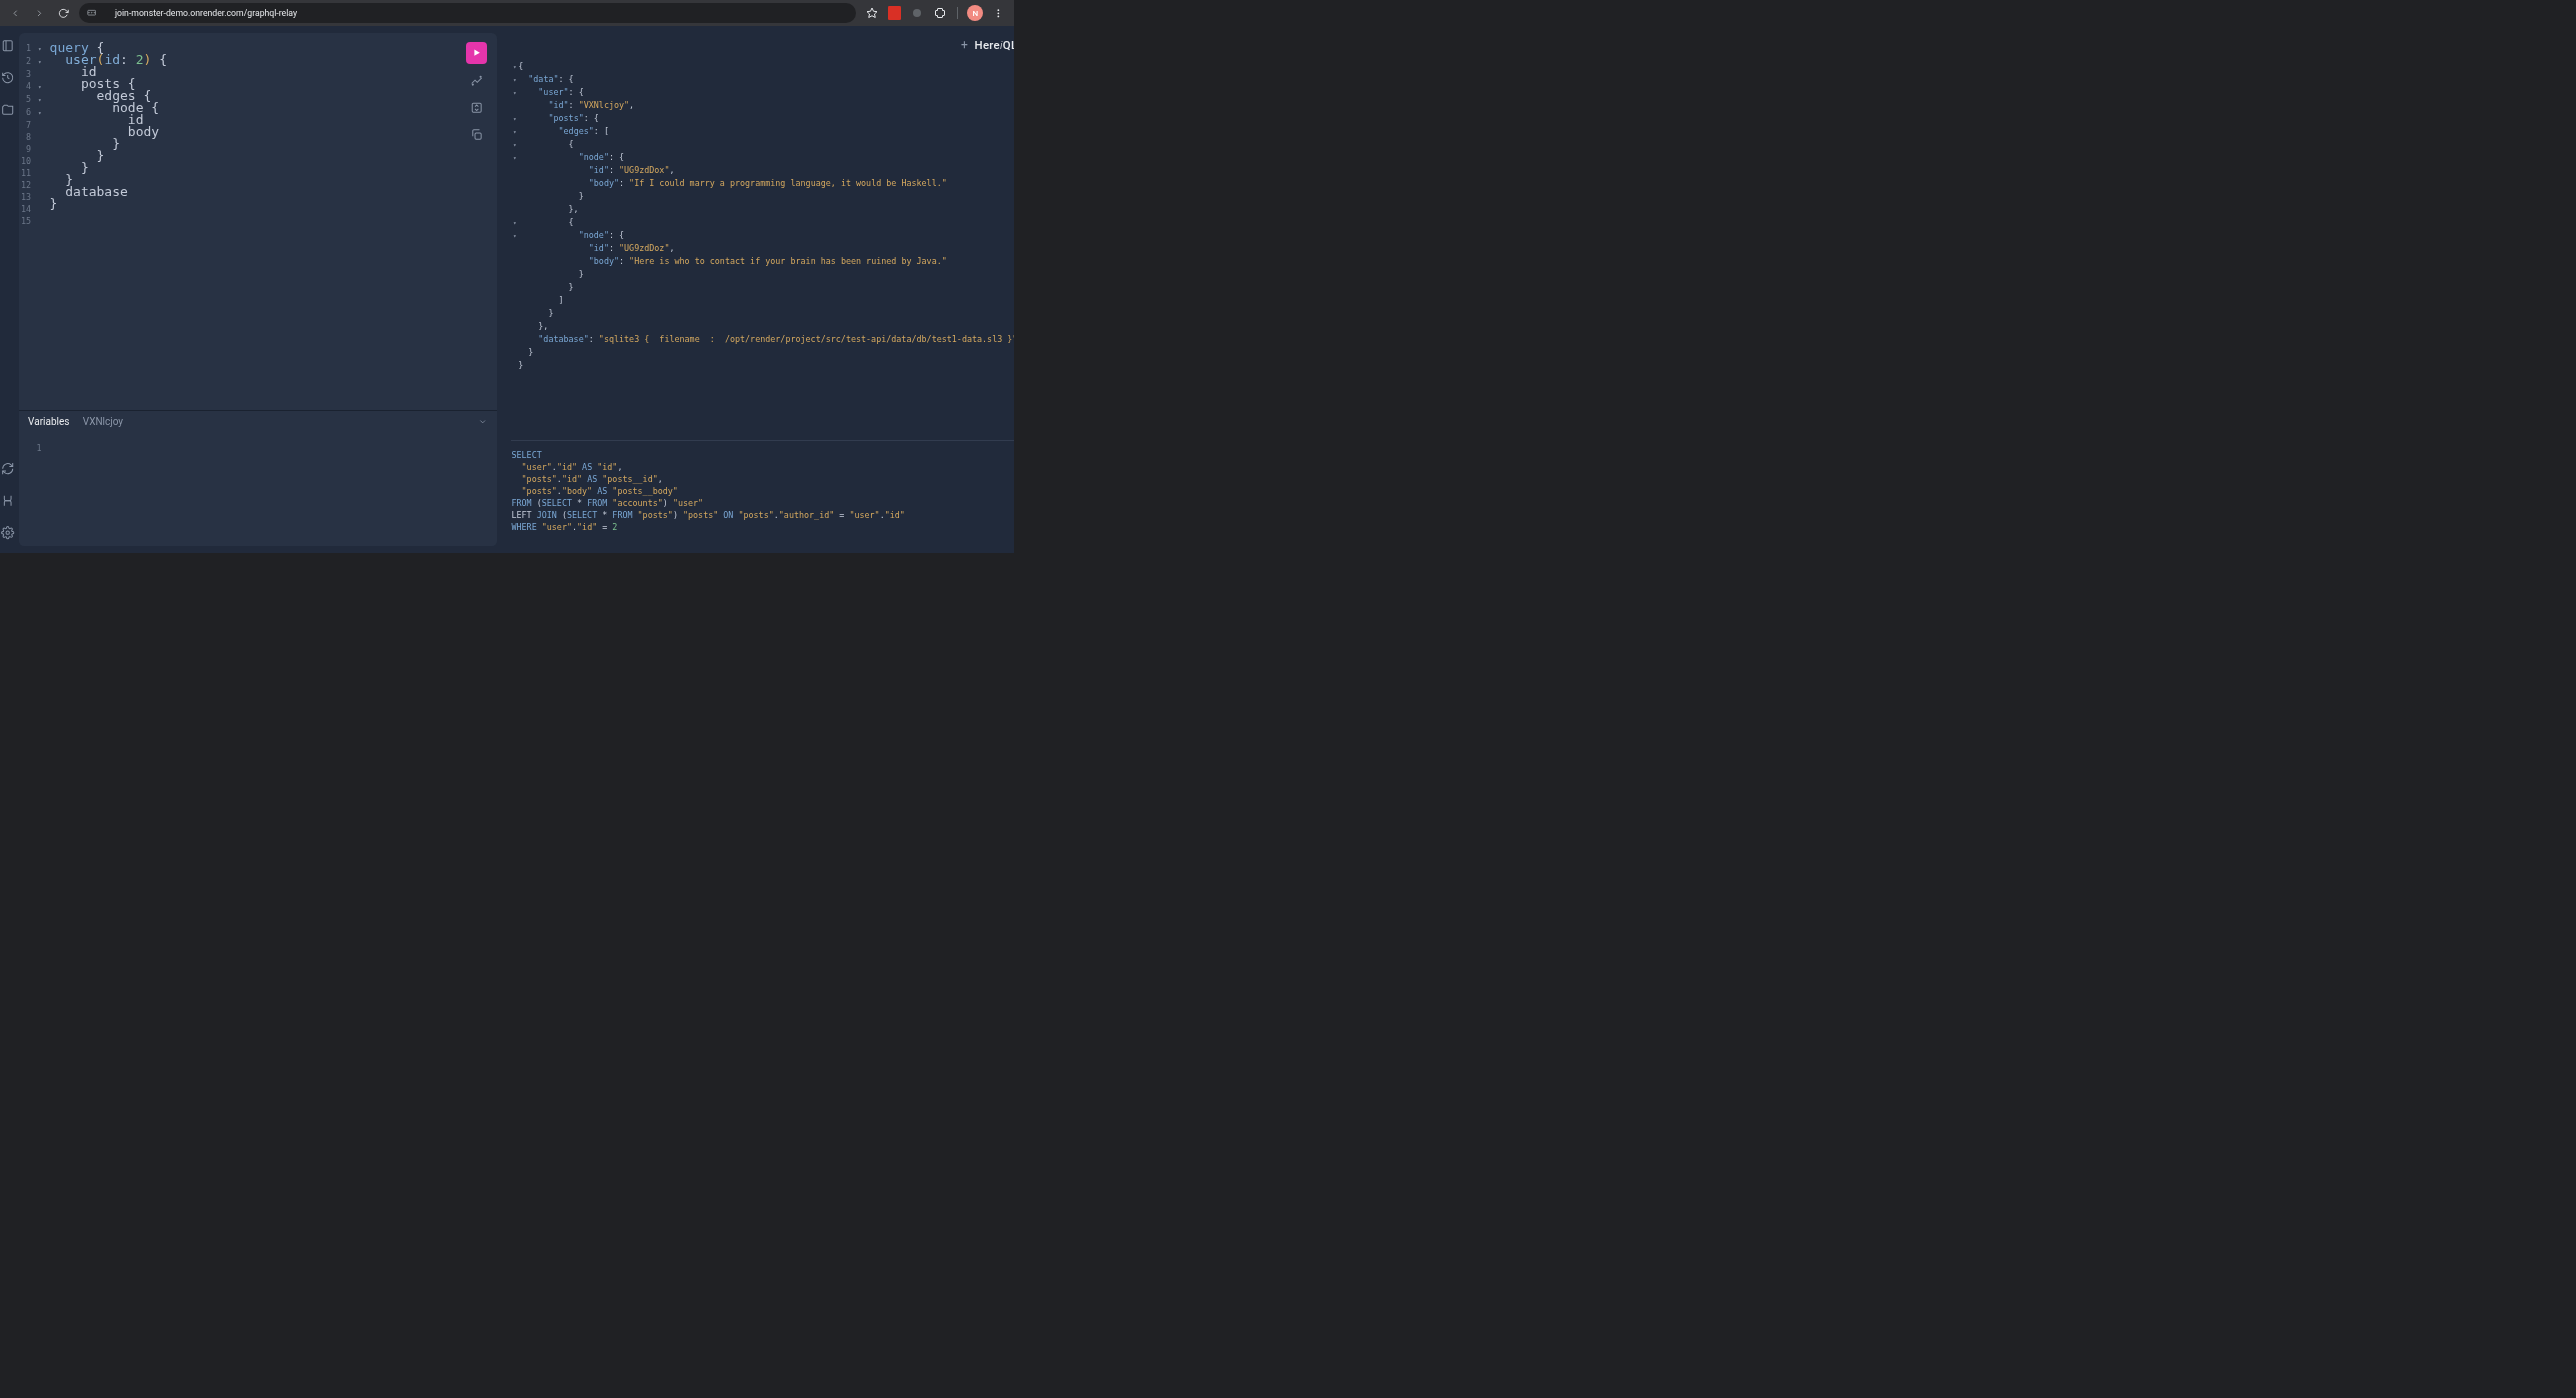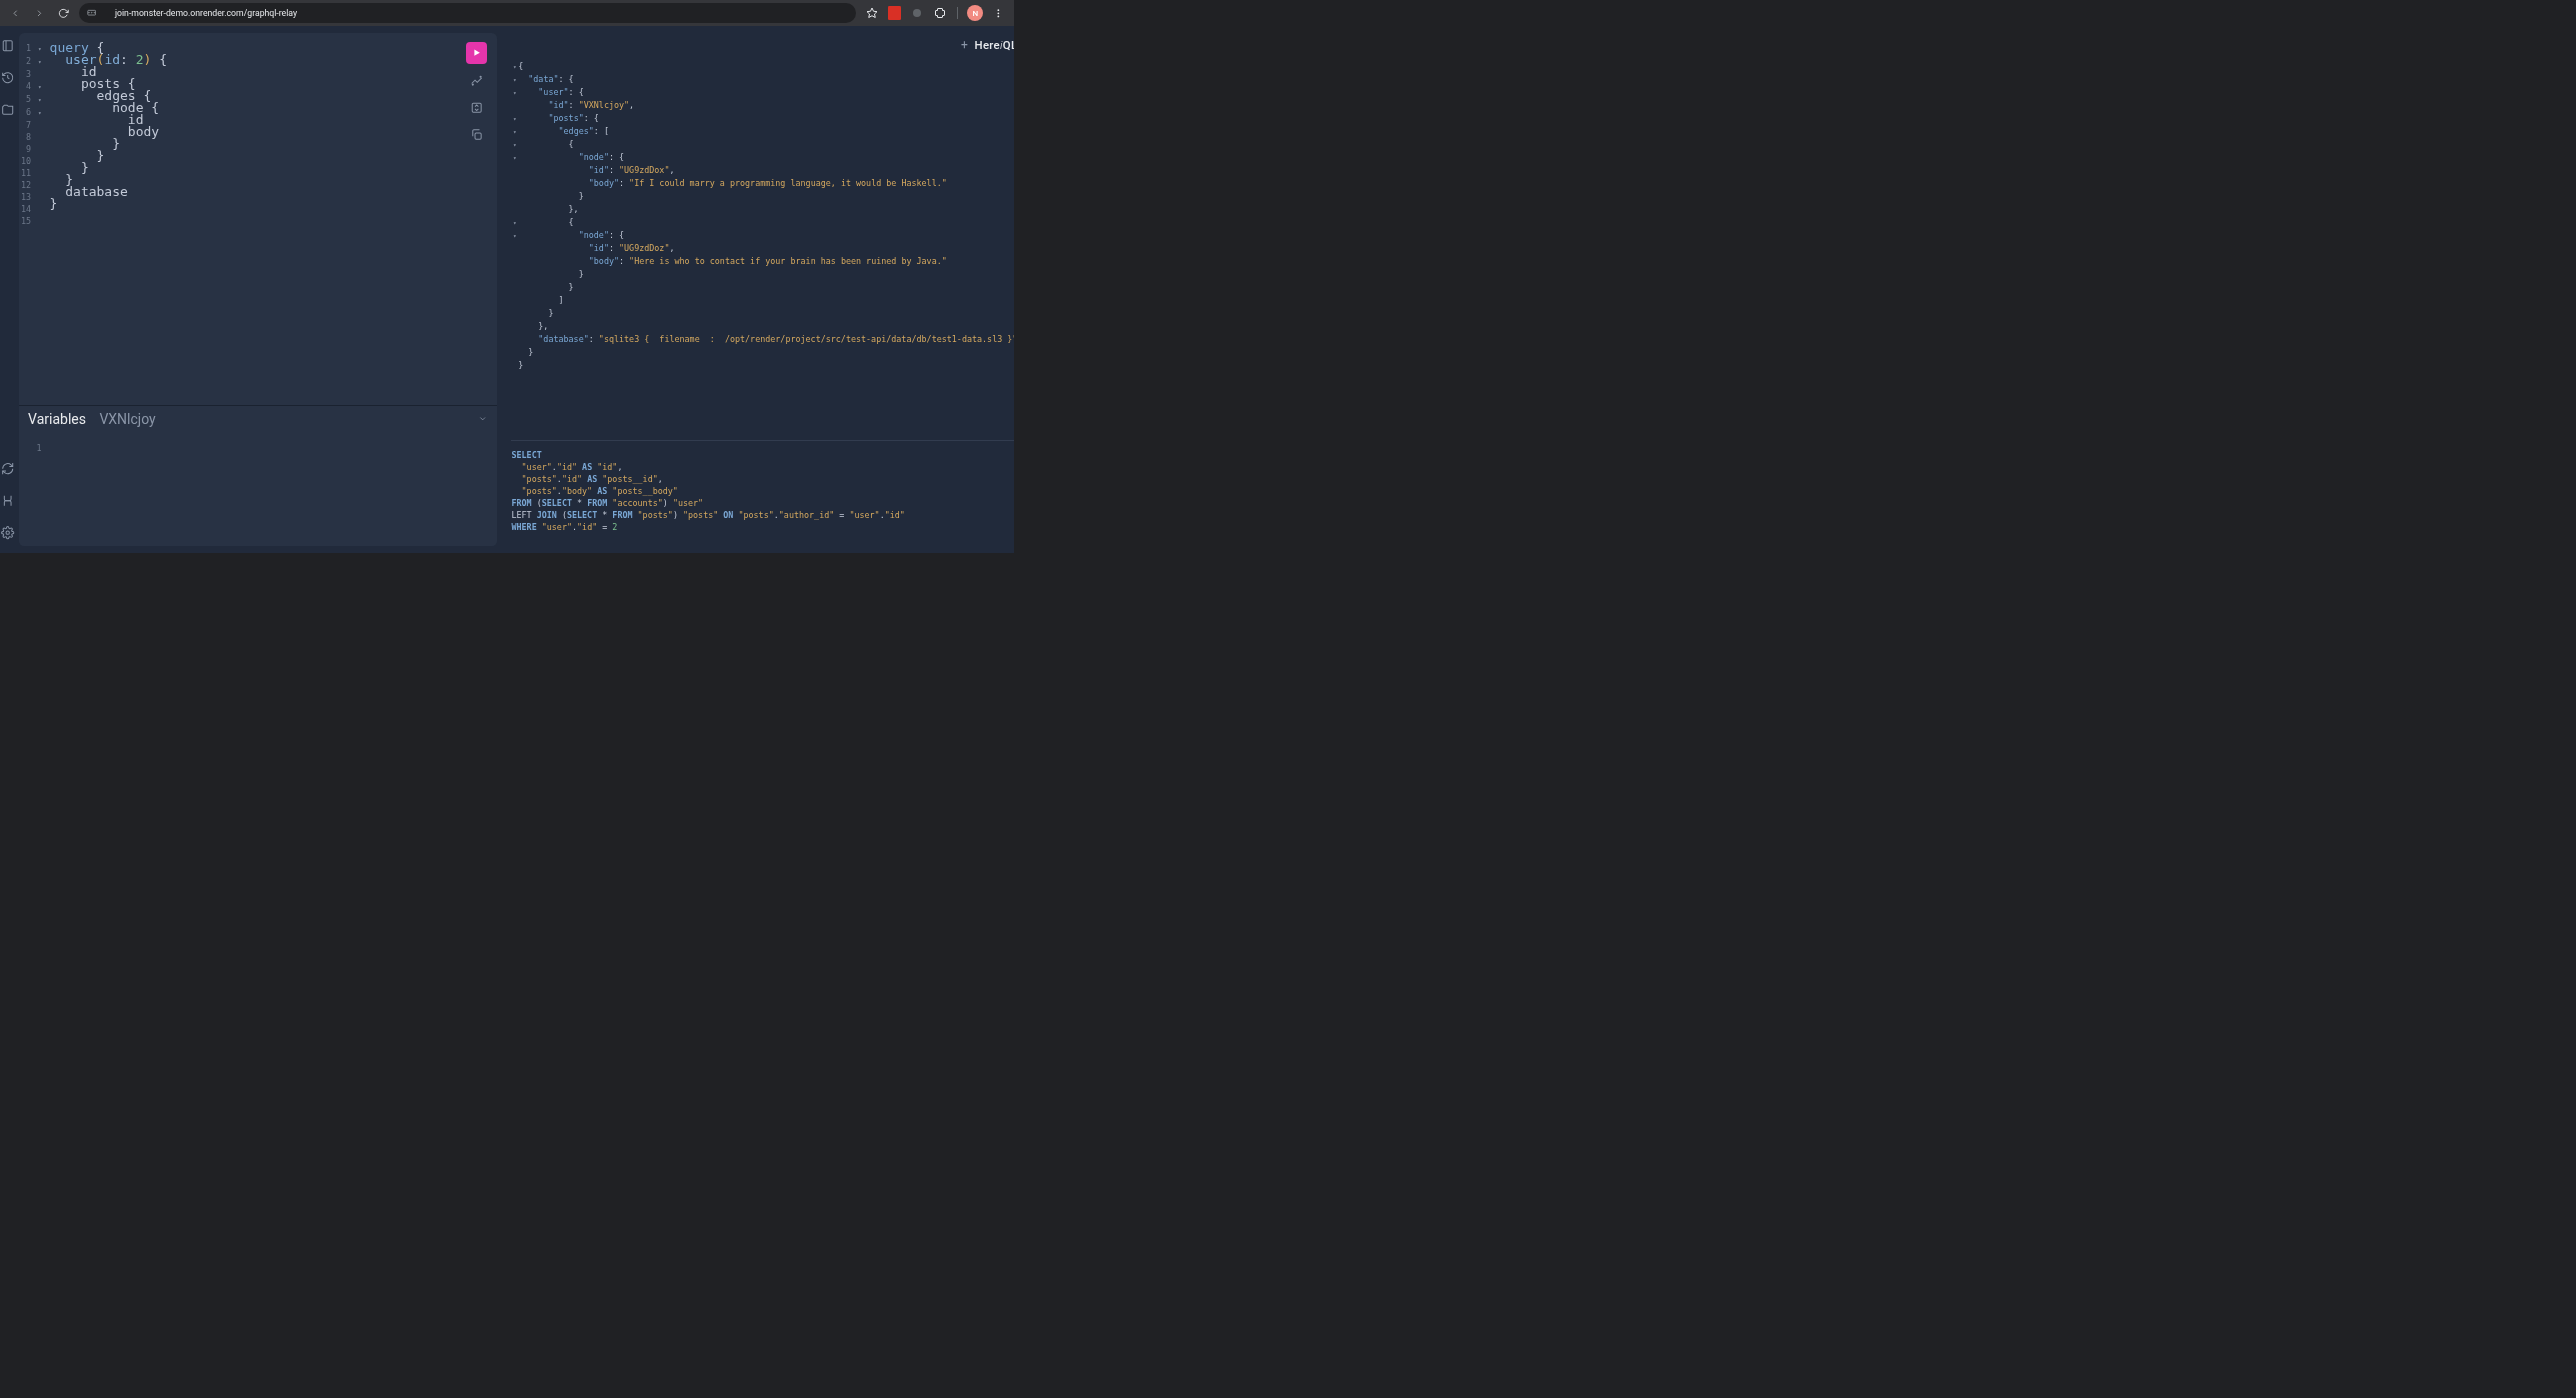--- a/index.html
+++ b/index.html
@@ -141,21 +141,21 @@
   cursor: pointer;
 }
 .bottom-tabs {
   border-top: 0.7px solid #1a2230;
   background: #283244;
 }
 .tabs-row {
   display: flex; align-items: center;
   padding: 5.4px 9.4px;
   gap: 13.4px;
-  font-size: 14px;
+  font-size: 10px;
   text-align: right;
 }
 .tab { color: #8b96a8; cursor: pointer; }
 .tab.active { color: #e8eaed; }
 .tabs-row .chev { margin-left: auto; color:#8b96a8; cursor:pointer; }
 .vars-editor {
   display: flex;
   height: 114px;
 }
 .right-panel {
@@ -194,21 +194,21 @@
 .sql-panel {
   border-top: 0.7px solid #323c4f;
   margin: 0 9.4px;
   padding: 8px 0 13.4px 0;
   font-family: "SF Mono", Monaco, Consolas, monospace;
   font-size: 8.4px;
   line-height: 12px;
   white-space: pre;
   color: #c3cad8;
 }
-.sql-kw { color: #7aa7d4; font-weight: 700; }
+.sql-kw { color: #7aa7d4; font-weight: 400; }
 .sql-str { color: #d4a85f; }
 .sql-num { color: #7cc08f; }
 svg { display: block; }
 </style>
 </head>
 <body>
 
 <div class="browser-chrome">
   <div class="nav-btn">
     <svg width="10.7" height="10.7" viewBox="0 0 24 24" fill="none" stroke="currentColor" stroke-width="2">

